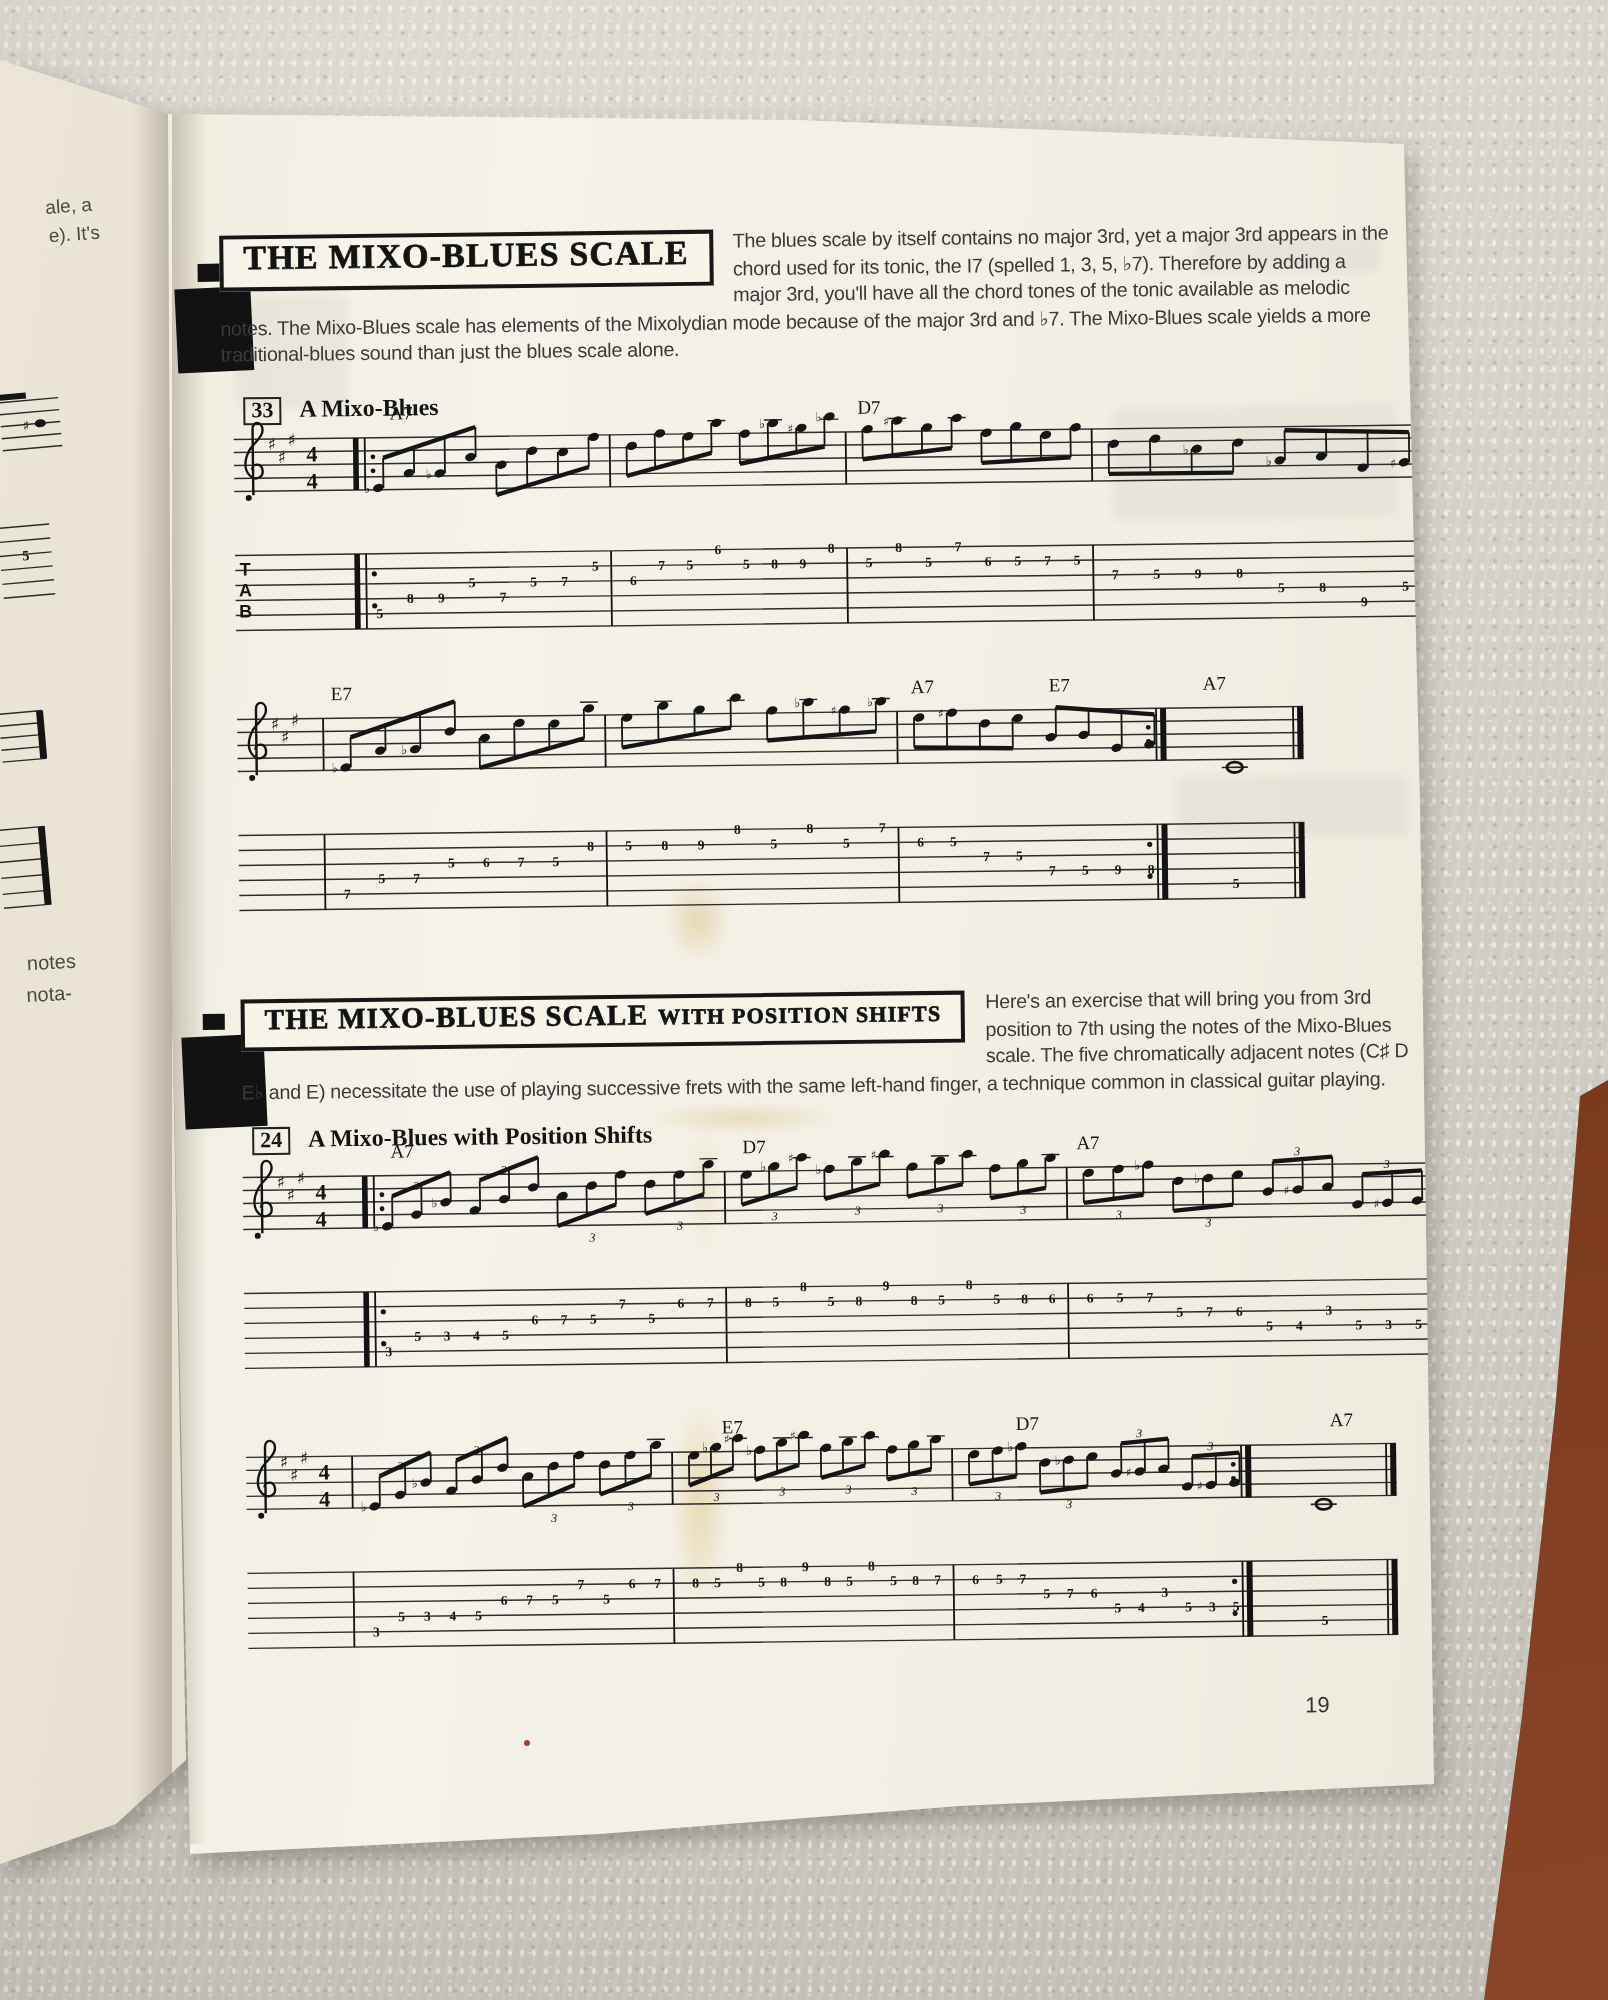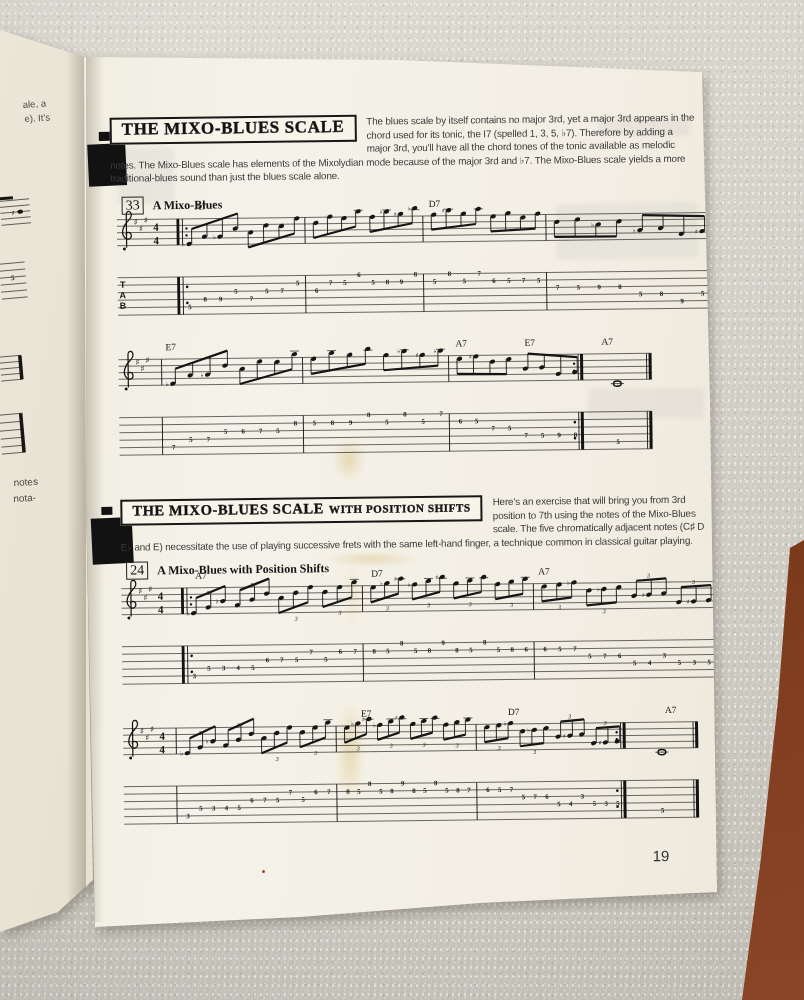--- a/index.html
+++ b/index.html
@@ -26,26 +26,26 @@
   .ghost{position:absolute;background:rgba(135,135,135,.09);filter:blur(2px);border-radius:4px;}
   .stain{position:absolute;border-radius:50%;mix-blend-mode:multiply;}
   .blacksq{position:absolute;background:#121212;}
   .hbox{float:left;background:#f7f4ea;border:2.4px solid #171717;padding:3px 10px 4px 10px;margin:0 10px 3px 0;position:relative;z-index:2;}
   .hbox .htxt{font-family:"Liberation Serif","DejaVu Serif",serif;font-weight:700;letter-spacing:.6px;color:#131313;-webkit-text-stroke:.35px #131313;}
   .h1 .htxt{font-size:17px;}
   .h2 .htxt{font-size:14.5px;}
   .h2 .hsuf{font-size:11px;margin-left:5px;}
   .para{position:absolute;font-size:9.9px;line-height:13.5px;letter-spacing:-0.15px;color:#3a3a3a;width:586px;}
   .exlabel{position:absolute;font-family:"Liberation Serif","DejaVu Serif",serif;color:#131313;}
-  .exnum{display:inline-block;border:1.1px solid #222;padding:0 3px;font-size:14px;font-weight:400;margin-right:9px;}
+  .exnum{display:inline-block;border:1.1px solid #222;padding:0 3px;font-size:11px;font-weight:700;margin-right:9px;}
   .extitle{font-size:12px;font-weight:700;}
   .sys{position:absolute;left:18px;width:622px;height:128px;}
   .s1{top:128px;}.s2{top:268px;}.s3{top:497px;}.s4{top:637px;}
   .sys svg{overflow:visible;}
-  .pagenum{position:absolute;left:548px;top:784px;font-size:15px;color:#333;}
+  .pagenum{position:absolute;left:548px;top:784px;font-size:11px;color:#333;}
   .frag{position:absolute;color:#4a4a46;font-size:9.5px;transform:rotate(-4deg);text-align:right;}
   .fragsvg{position:absolute;transform:rotate(-5deg);}
   .speck{position:absolute;border-radius:50%;}
 </style>
 </head>
 <body>
 
 <div class="canvas">
   <div class="fabric"></div>
   <div class="vignette"></div>

